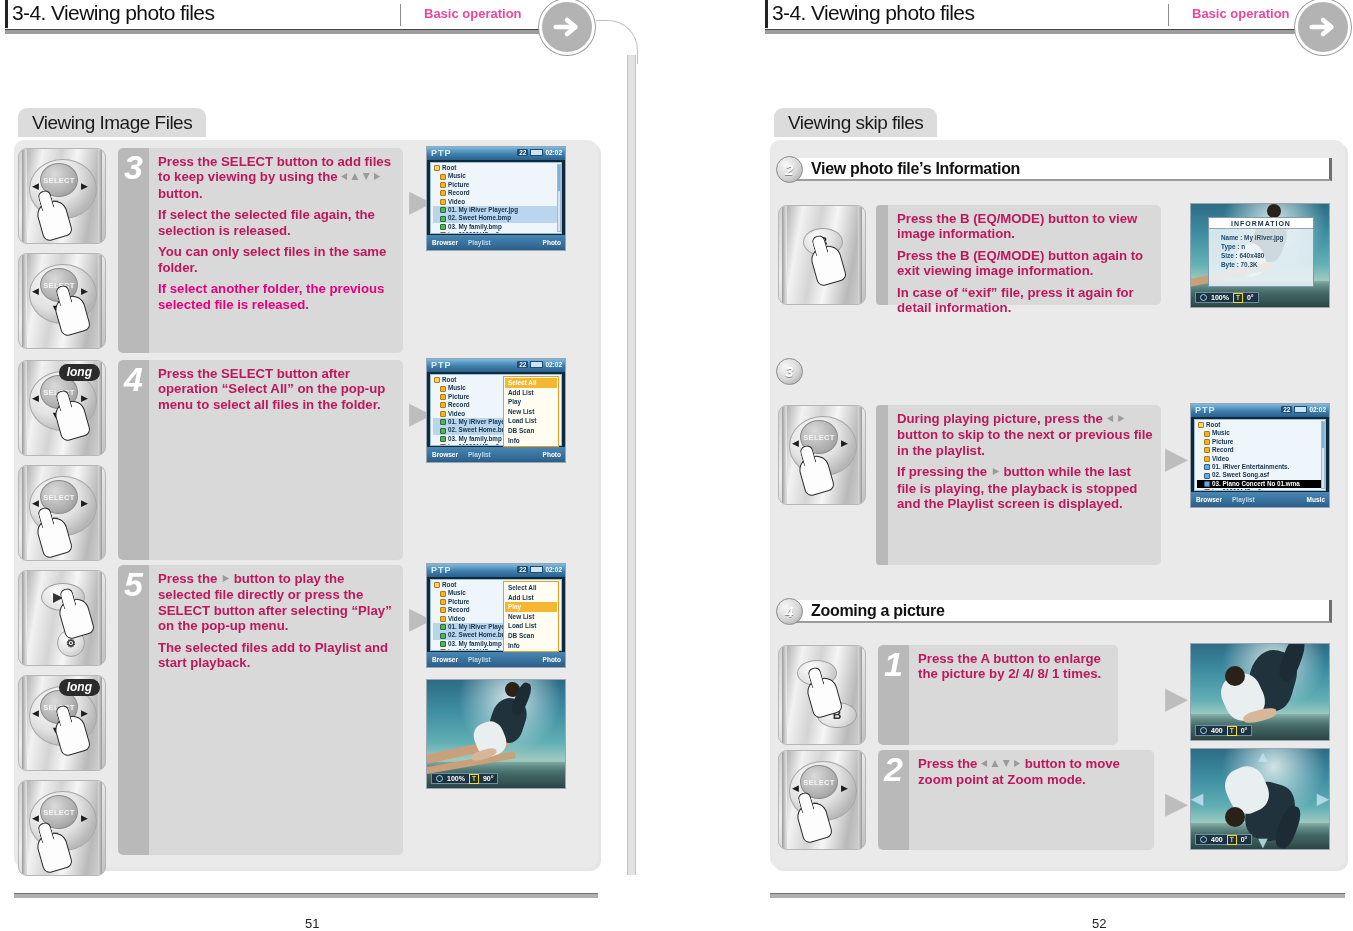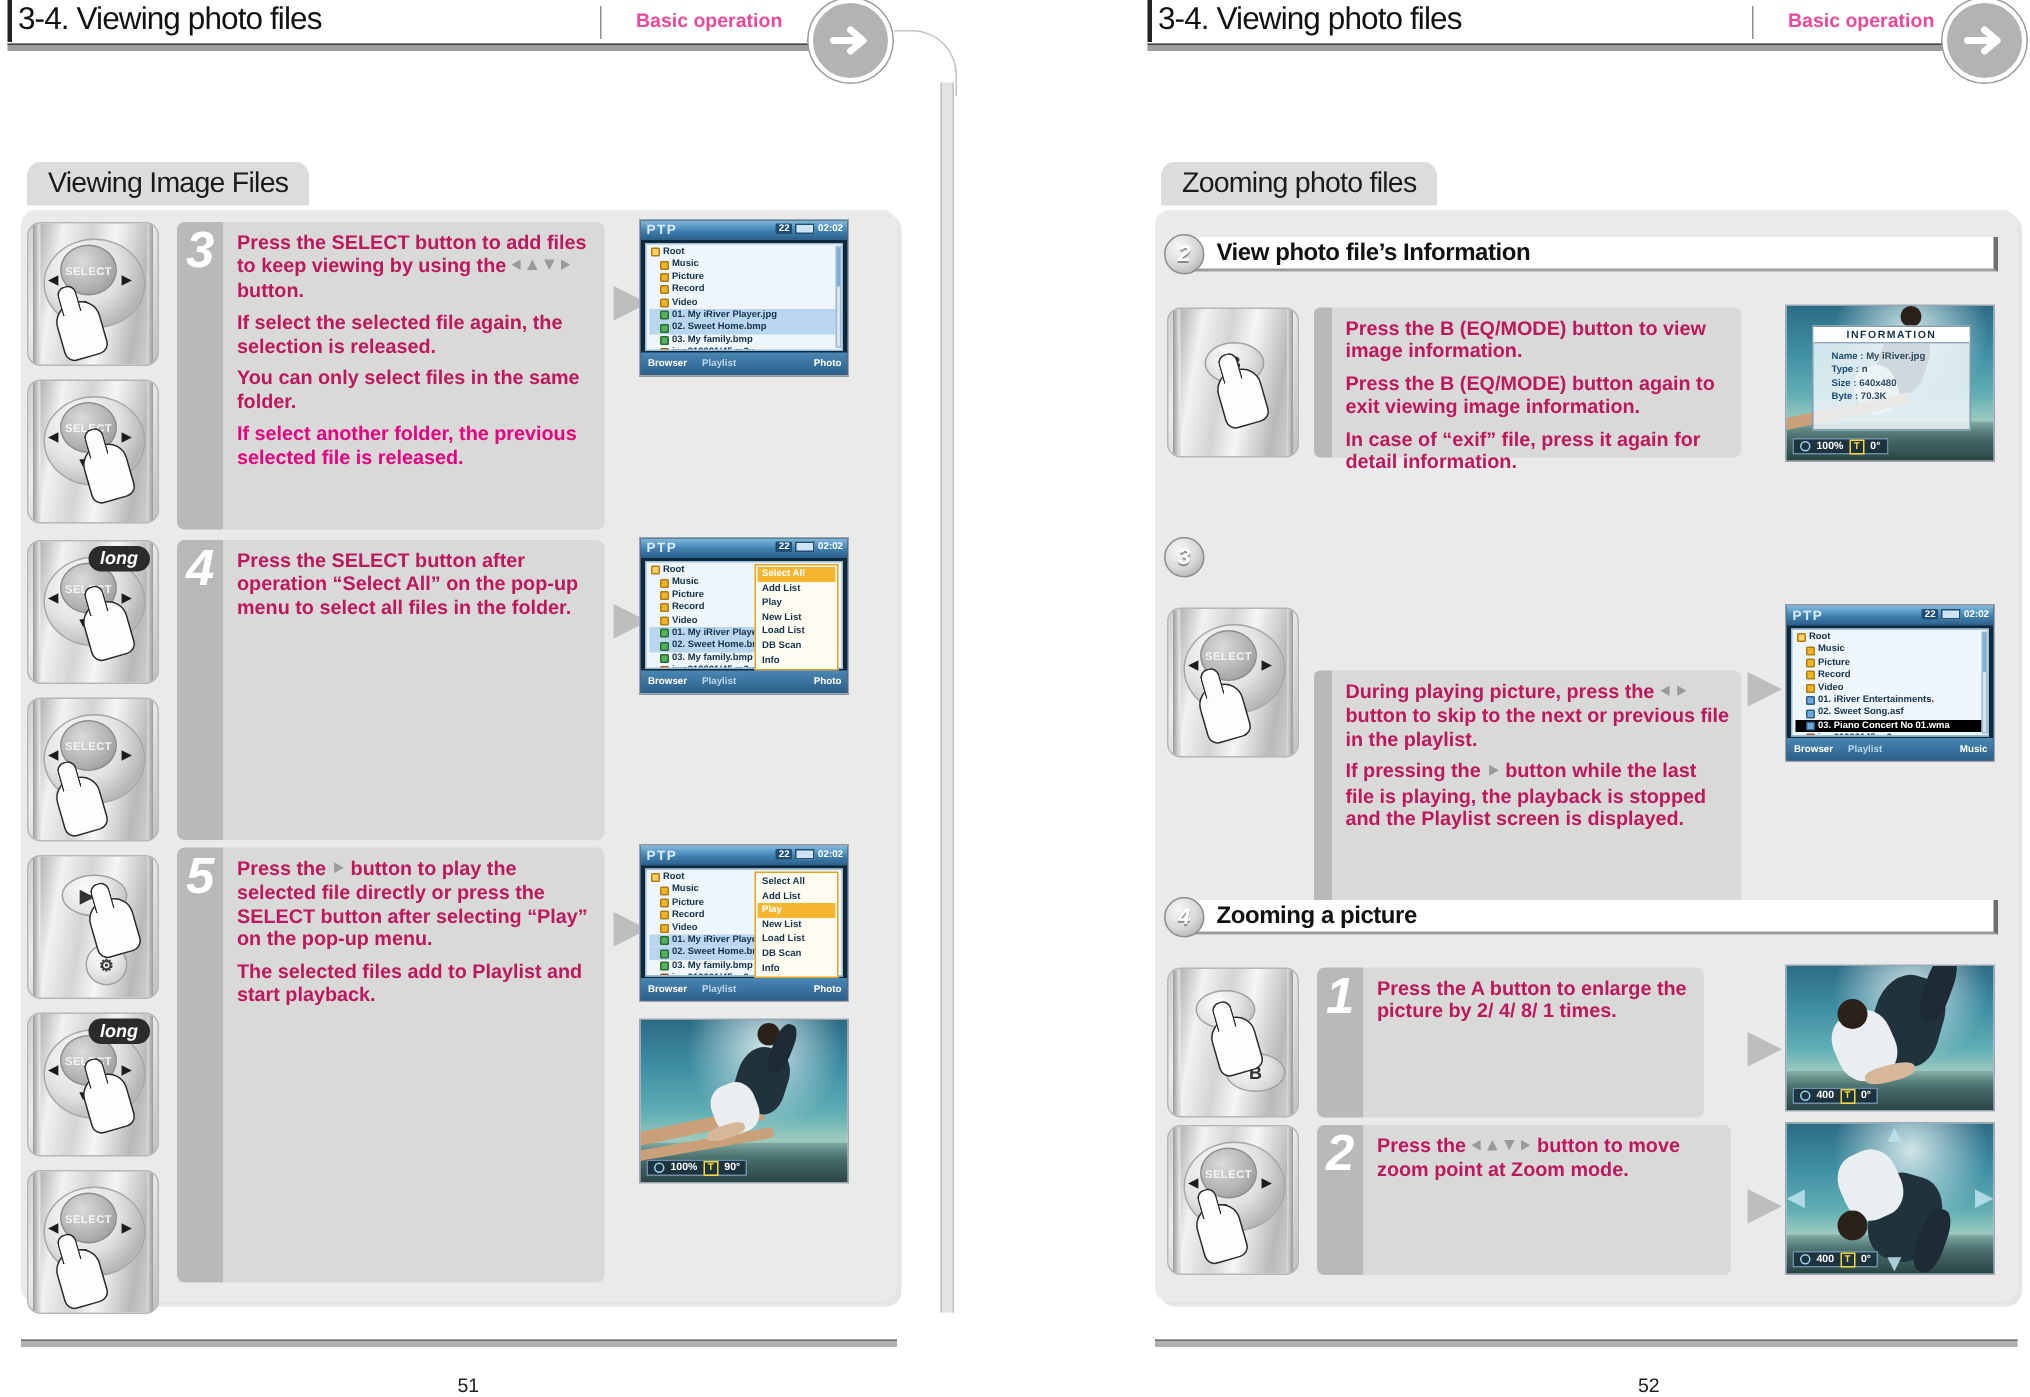--- a/index.html
+++ b/index.html
@@ -710,21 +710,21 @@
     <div class="hdr-rule" style="left:5px; width:530px;"></div>
     <div class="hdr-sep" style="left:408px;"></div>
     <div class="hdr-basic" style="left:432px;">Basic operation</div>
     <div class="arrow-circle" style="left:535px; top:-1px;">
       <svg viewBox="0 0 24 24">
         <path d="M4 12 H16 M12 7 L18 12 L12 17" stroke="#ffffff" stroke-width="3.2" fill="none" stroke-linecap="round" stroke-linejoin="round"></path>
       </svg>
     </div>
   </div>
 
-  <div class="sec-tab" style="left:14px; top:108px;">Zooming photo files</div>
+  <div class="sec-tab" style="left:14px; top:108px;">Viewing skip files</div>
   <div class="panel panel-shadow" style="left:10px; top:140px; width:575px; height:728px;"></div>
 
   <div class="sec-head" style="left:16px; top:156px; width:556px;">
     <div class="sec-circle">2</div>
     <div class="sec-bar" style="width:545px;">View photo file’s Information</div>
   </div>
 
   <div class="ctrl" style="left:18px; top:205px; width:88px; height:100px;">
     <div class="body-shade"></div>
       <div class="edge-l"></div>
@@ -777,21 +777,21 @@
     <div class="pad-arrow pa-up">▲</div>
       <div class="pad-arrow pa-down">▼</div>
     <div class="pad-arrow pa-left">◀</div>
       <div class="pad-arrow pa-right">▶</div>
     <div class="pad-inner">
         <span>SELECT</span>
       </div>
     <div class="hand" style="left:22px; top:50px;"></div>
   </div>
 
-  <div class="step-row" style="left:116px; top:405px;margin-top:42px;">
+  <div class="step-row" style="left:116px; top:405px;">
     <div class="step-num" style="width:12px; background:#b9b9b9; border-radius:4px 0 0 4px;"></div>
     <div class="step-body" style="width:273px; background:#d9d9d9; height:160px;">
       <p>During playing picture, press the
         <span class="dpad-inline">
           <svg viewBox="0 0 22 12" width="19" height="11">
               <polygon points="0,6 7,2 7,10" fill="#9a9a9a"></polygon>
               <polygon points="13,2 20,6 13,10" fill="#9a9a9a"></polygon>
             </svg>
         </span> button to skip to the next or previous file in the playlist.</p>
       <p>If pressing the
@@ -870,21 +870,21 @@
     <div class="body-shade"></div>
       <div class="edge-l"></div>
       <div class="edge-r"></div>
     <div class="btn-oval" style="left:18px; top:14px; width:40px; height:26px;">A</div>
     <div class="btn-oval" style="left:38px; top:56px; width:40px; height:26px;">B</div>
     <div class="hand" style="left:30px; top:32px;"></div>
   </div>
 
   <div class="step-row" style="left:118px; top:645px;">
     <div class="step-num">1</div>
-    <div class="step-body" style="width:227px; height:100px;">
+    <div class="step-body" style="width:209px; height:100px;">
       <p>Press the A button to enlarge the picture by 2/ 4/ 8/ 1 times.</p>
     </div>
   </div>
   <div class="big-arrow" style="left:405px; top:683px;">▶</div>
 
   <div class="lcd-photo" style="left:430px; top:643px; width:140px; height:98px;">
     <div class="ground"></div>
     <div class="fig-torso" style="left:58px; top:6px; width:46px; height:60px; transform:rotate(16deg);"></div>
     <div class="fig-shirt" style="left:32px; top:30px; width:40px; height:46px; transform:rotate(-24deg);"></div>
     <div class="fig-head" style="left:34px; top:22px; width:20px; height:20px;"></div>

